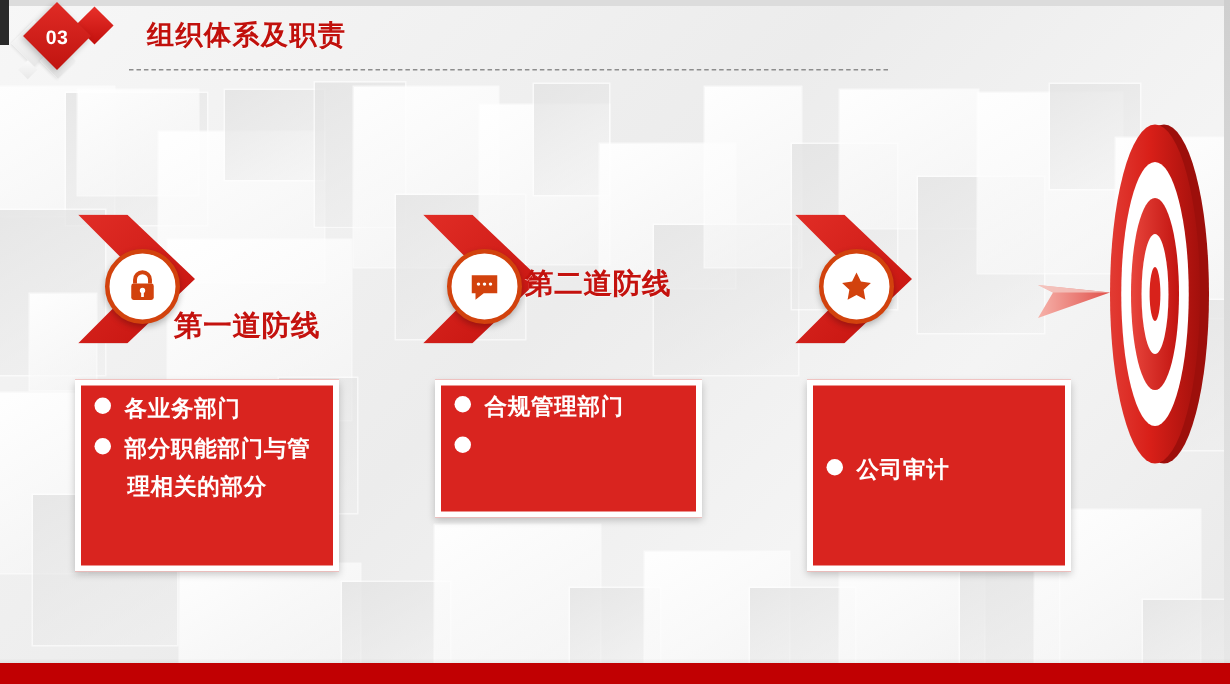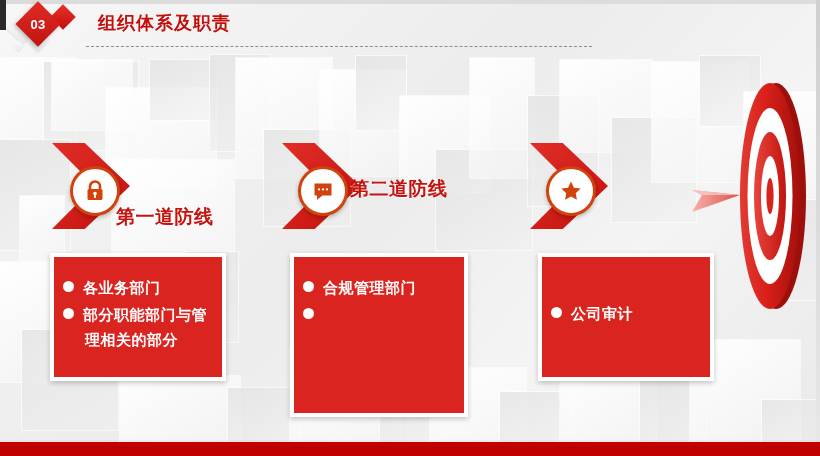--- a/index.html
+++ b/index.html
@@ -82,21 +82,21 @@
      white-space:nowrap;
   }
 
   
   .rbox{
      position:absolute;background:#d9241f;
      border:4px solid #ffffff;
      box-shadow:0 2px 5px rgba(0,0,0,.22);
      box-sizing:border-box;
   }
-  .rbox ul{list-style:none;margin:0;padding:18px 8px 0 9px;}
+  .rbox ul{list-style:none;margin:0;padding:3px 8px 0 9px;}
   .rbox li{
      color:#fff;font-size:15px;font-weight:bold;line-height:25px;
      letter-spacing:.5px;position:relative;padding-left:22px;margin-bottom:2px;
      text-indent:-22px;
   }
   .rbox li .bul{
      display:inline-block;width:11px;height:11px;border-radius:50%;
      background:#fff;margin-right:9px;vertical-align:1px;
   }
   .rbox.b3 ul{padding-top:44px;}
@@ -238,21 +238,21 @@
     </svg>
   </div>
 
   <div class="rbox b1" style="left:50px;top:253px;width:176px;height:128px;">
     <ul>
       <li><span class="bul"></span><span>各业务部门</span></li>
       <li><span class="bul"></span><span>部分职能部门与管理相关的部分</span></li>
     </ul>
   </div>
 
-  <div class="rbox b2" style="left:290px;top:253px;width:178px;height:164px;">
+  <div class="rbox b2" style="left:290px;top:253px;width:178px;height:92px;font-family:Liberation Serif, serif;">
     <ul>
       <li><span class="bul"></span><span>合规管理部门</span></li>
       <li><span class="bul"></span></li>
     </ul>
   </div>
 
   <div class="rbox b3" style="left:538px;top:253px;width:176px;height:128px;">
     <ul>
       <li><span class="bul"></span><span>公司审计</span></li>
     </ul>

